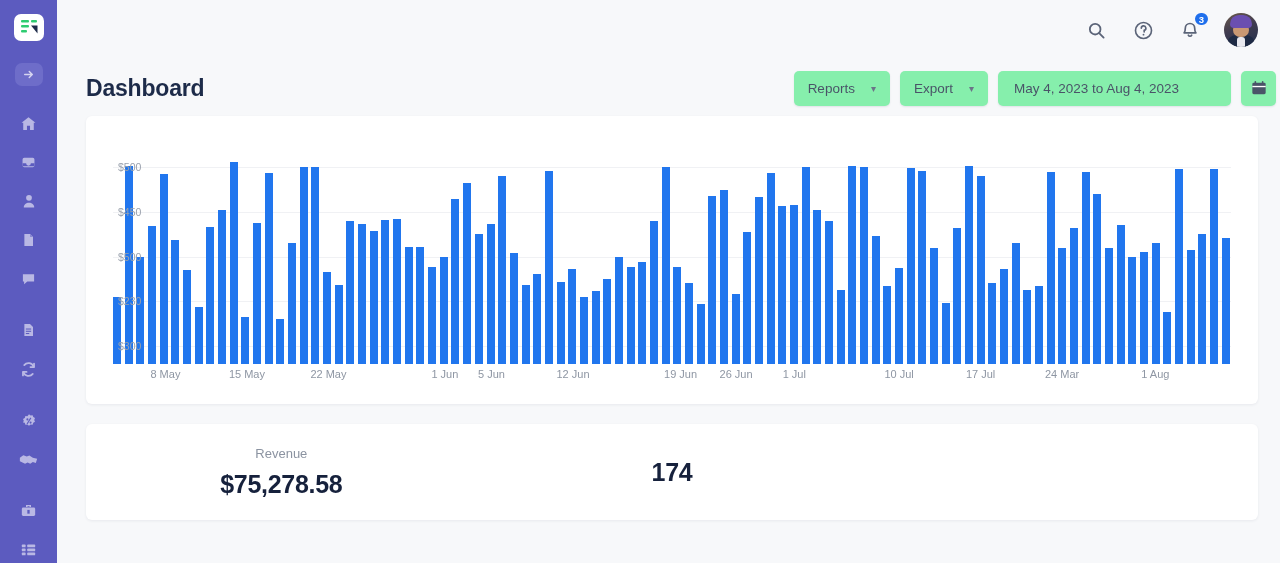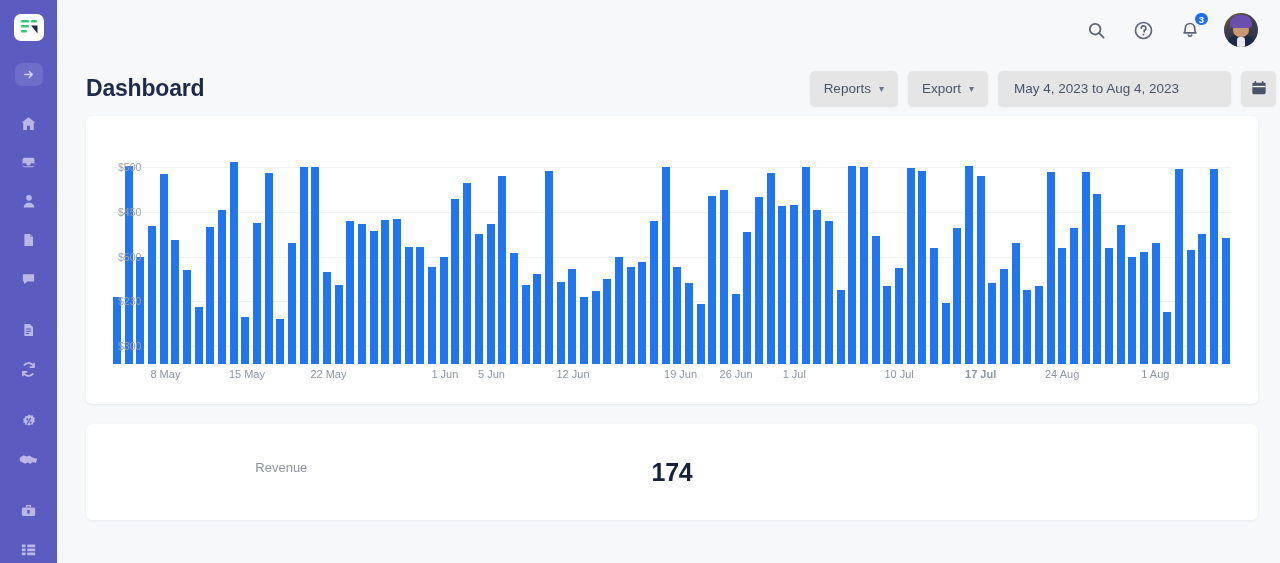--- a/index.html
+++ b/index.html
@@ -72,24 +72,24 @@
     background:#e9e9ef; border-radius:3px 3px 0 0; }
 
   
   #title-row {
     display: flex; align-items: center; justify-content: space-between;
     padding: 0 4px 0 29px; height: 56px;
   }
   #page-title { font-size: 23px; font-weight: bold; color: #1d2b49; letter-spacing: -0.2px; }
   #controls { display: flex; align-items: center; gap: 10px; }
   .ctrl {
-    height: 35px; background: #e5e5e5; border-radius: 5px;
+    height: 35px; background: #86efac; border-radius: 5px;
     box-shadow: 0 1px 2px rgba(30,40,70,0.10);
     display: flex; align-items: center; color: #4a5468;
-    font-size: 13.5px; padding: 0 14px; gap: 8px;
+    font-size: 13.5px; padding: 0 14px; gap: 16px;
     white-space: nowrap;
   }
   .ctrl.date { width: 233px; padding: 0 16px; justify-content: flex-start; }
   .ctrl.icon-only { width: 35px; padding: 0; justify-content: center; }
   .caret { color: #6b7488; font-size: 10px; }
 
   
   #chart-card {
     margin: 0 22px 0 29px; height: 288px; background: #fff;
     border-radius: 6px; box-shadow: 0 1px 3px rgba(30,40,70,0.07);
@@ -413,29 +413,30 @@
           <div class="xtick" style="left: 4.6875%;">8 May</div>
           <div class="xtick" style="left: 11.9792%;">15 May</div>
           <div class="xtick" style="left: 19.2708%;">22 May</div>
           <div class="xtick" style="left: 29.6875%;">1 Jun</div>
           <div class="xtick" style="left: 33.8542%;">5 Jun</div>
           <div class="xtick" style="left: 41.1458%;">12 Jun</div>
           <div class="xtick" style="left: 48.4375%; margin-left: 26px;">19 Jun</div>
           <div class="xtick" style="left: 55.7292%;">26 Jun</div>
           <div class="xtick" style="left: 60.9375%;">1 Jul</div>
           <div class="xtick" style="left: 70.3125%;">10 Jul</div>
-          <div class="xtick" style="left: 77.6042%; font-weight: bold;">17 Jul</div>
-          <div class="xtick" style="left: 84.8958%;">24 Aug</div>
+          <div class="xtick" style="left: 77.6042%;">17 Jul</div>
+          <div class="xtick" style="left: 84.8958%;">24 Mar</div>
           <div class="xtick" style="left: 93.2292%;">1 Aug</div>
         </div>
     </div>
 
     <div id="stats-card">
       <div class="stat">
         <div class="stat-label">Revenue</div>
+        <div class="stat-value">$75,278.58</div>
       </div>
       <div class="stat">
         <div class="stat-value">174</div>
       </div>
       <div class="stat">
       </div>
     </div>
 
   </div>
 </div>

